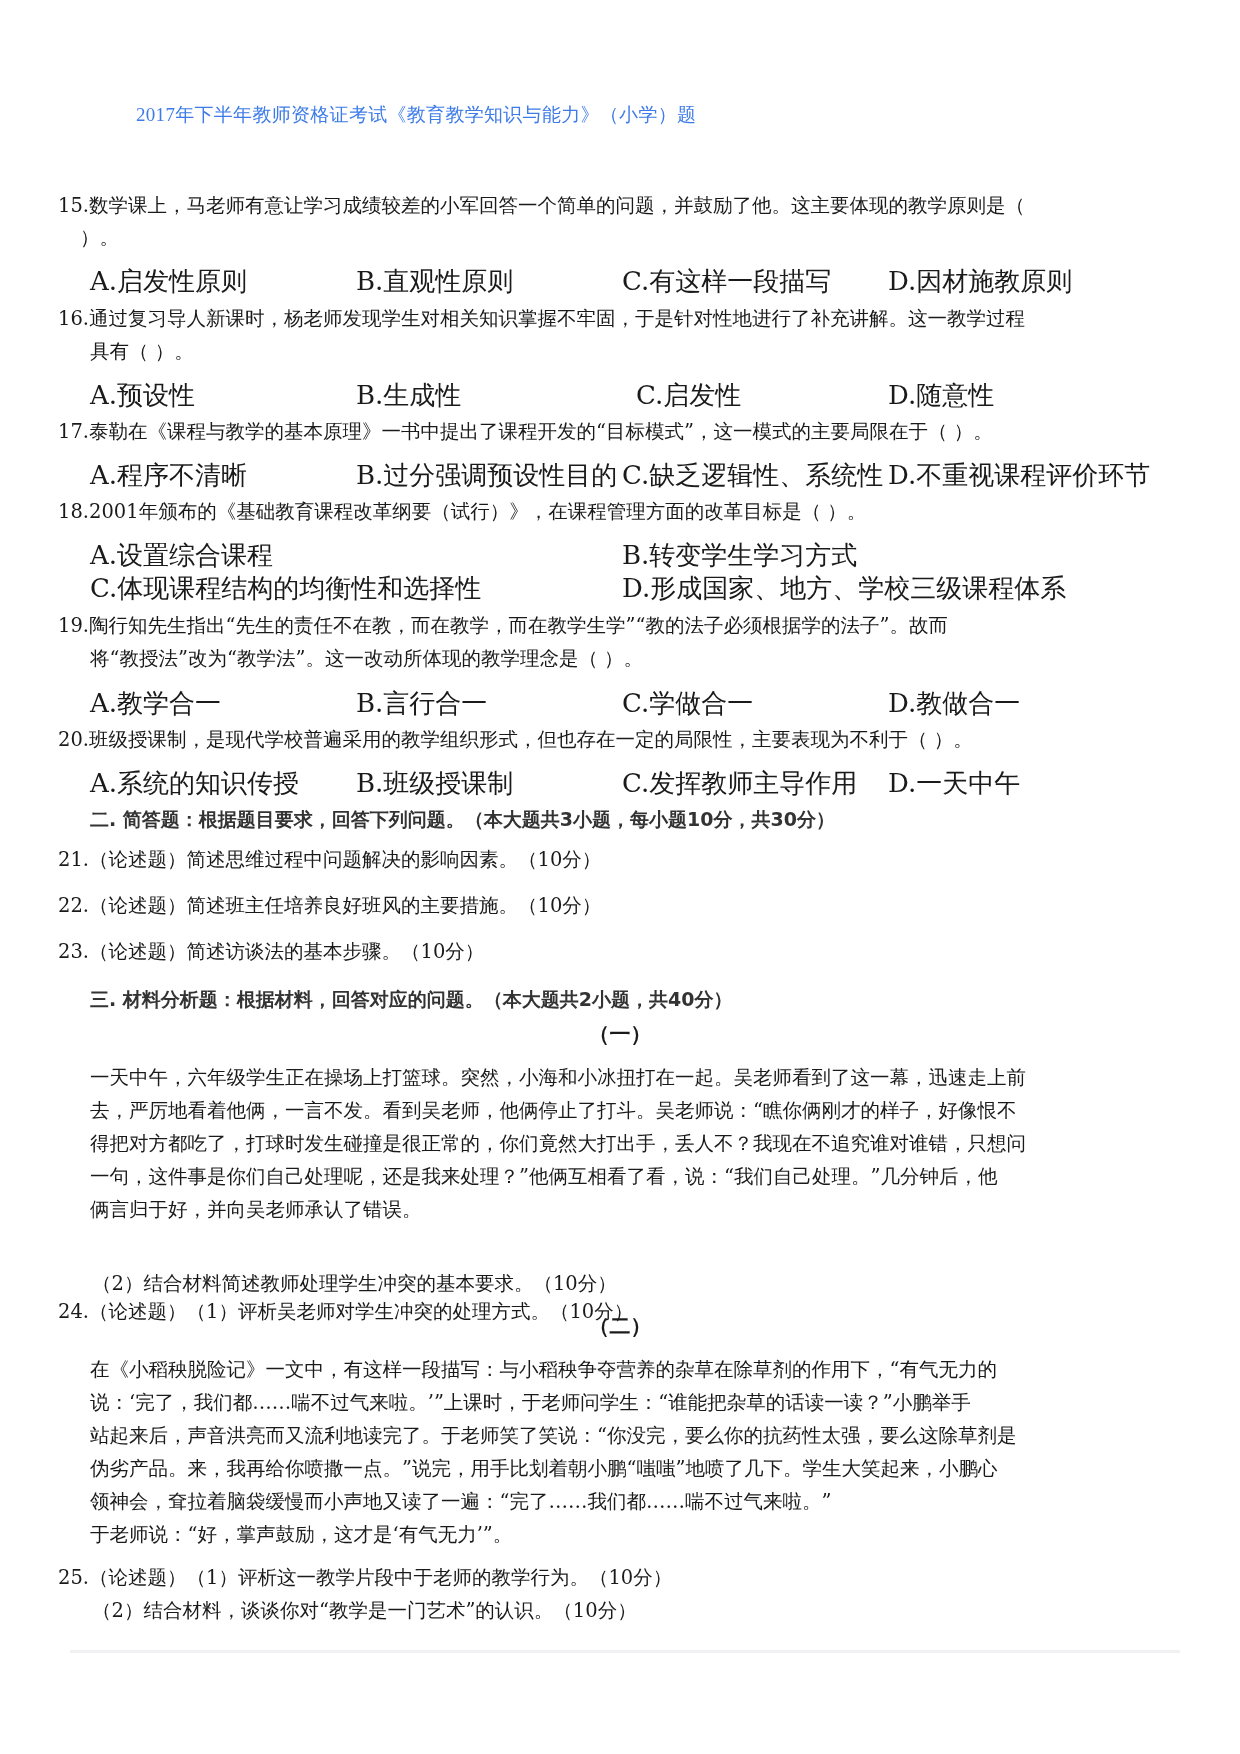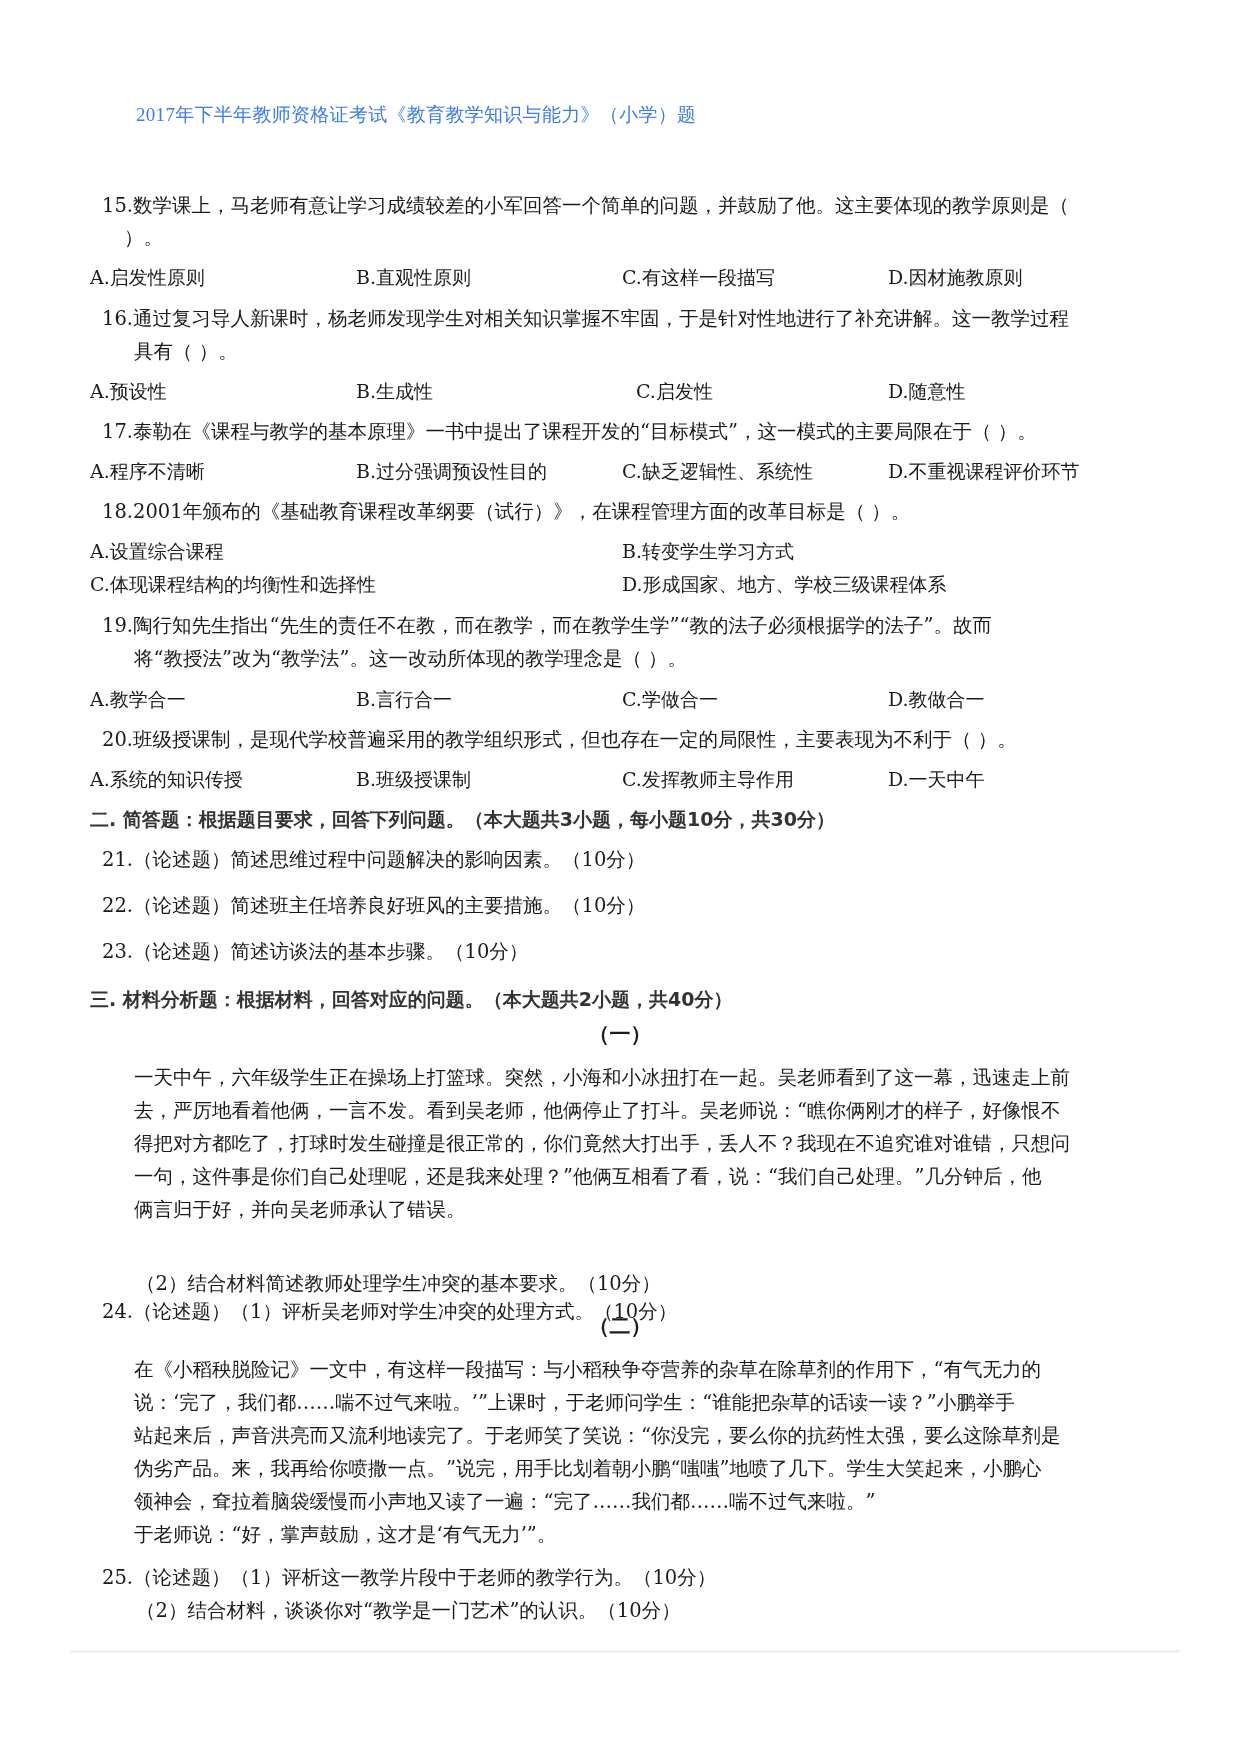--- a/index.html
+++ b/index.html
@@ -1,21 +1,21 @@
 <!DOCTYPE html>
 <html><head>
 <meta charset="utf-8">
 <style>
   html, body { margin: 0; padding: 0; background: #ffffff; }
   body { width: 1240px; height: 1754px; position: relative; overflow: hidden;
          font-family: "DejaVu Serif", "Liberation Serif", serif; color: #1a1a1a; }
   .page-title { position: absolute; left: 108px; top: 102px; font-size: 19px; color: #3d7be8;
                 font-family: Liberation Serif, serif; letter-spacing: 0.3px; margin-left: 28px; }
-  .line { position: absolute; font-size: 19.5px; white-space: nowrap; line-height: 1; margin-left: 44px; }
-  .opt { position: absolute; font-size: 19px; white-space: nowrap; line-height: 1; text-align: right; }
+  .line { position: absolute; font-size: 19.5px; white-space: nowrap; line-height: 1; }
+  .opt { position: absolute; font-size: 26px; white-space: nowrap; line-height: 1; text-align: right; }
   .sec { position: absolute; font-size: 19px; font-weight: bold; color: #333;
          font-family: "DejaVu Sans", "Liberation Sans", sans-serif; white-space: nowrap; line-height: 1; }
   .center { position: absolute; left: 0; width: 1240px; text-align: center; font-size: 21px; font-weight: bold; line-height: 1; }
   .divider { position: absolute; left: 70px; top: 1650px; width: 1110px; height: 3px; background: #f1f1f4; }
 </style>
 </head>
 <body>
 
 <div class="page-title">2017年下半年教师资格证考试《教育教学知识与能力》（小学）题</div>
 

